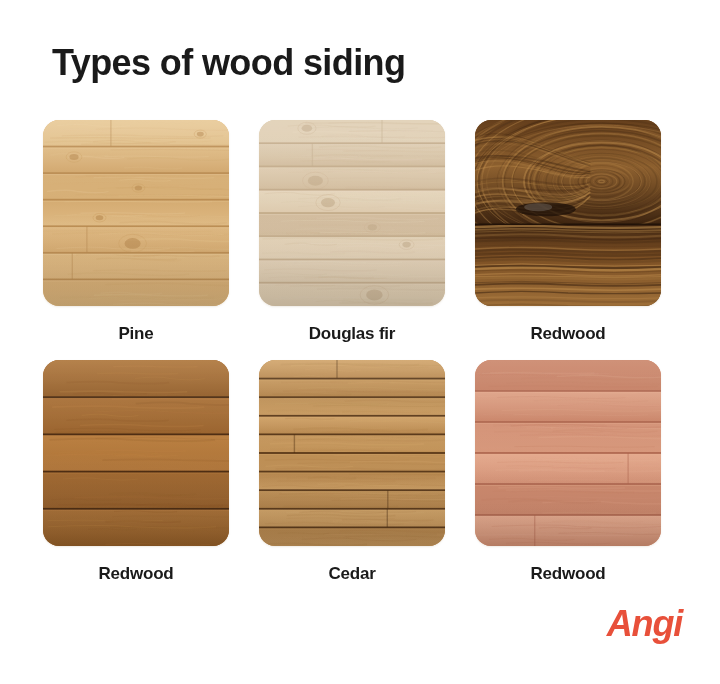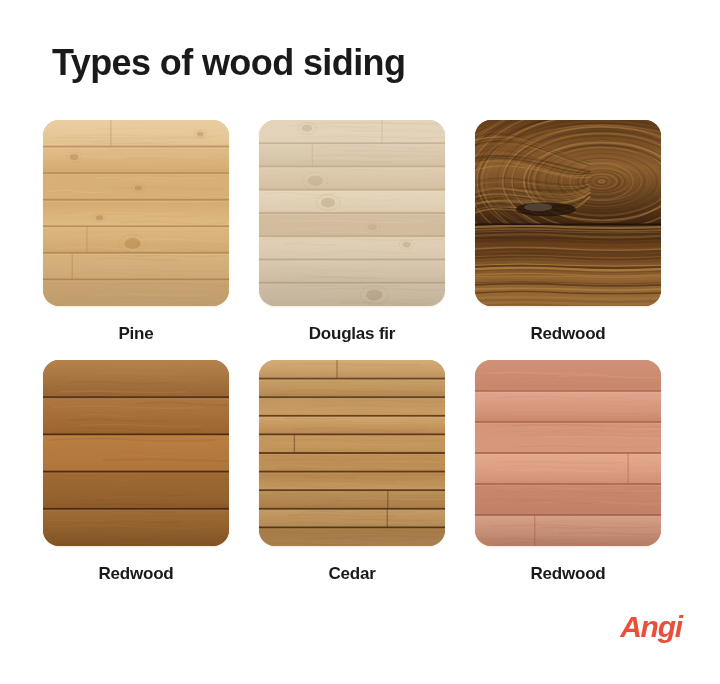--- a/index.html
+++ b/index.html
@@ -68,21 +68,21 @@
     color: #1A1A1A;
     text-align: center;
     letter-spacing: -0.2px;
     height: 24px;
     line-height: 24px;
   }
   .logo {
     position: absolute;
     right: 38px;
     bottom: 42px;
-    font-size: 30px;
+    font-size: 36px;
     font-weight: bold;
     color: #E8503A;
     letter-spacing: -1.2px;
     font-style: italic;
     line-height: 1;
   }
 </style>
 </head>
 <body>
 

